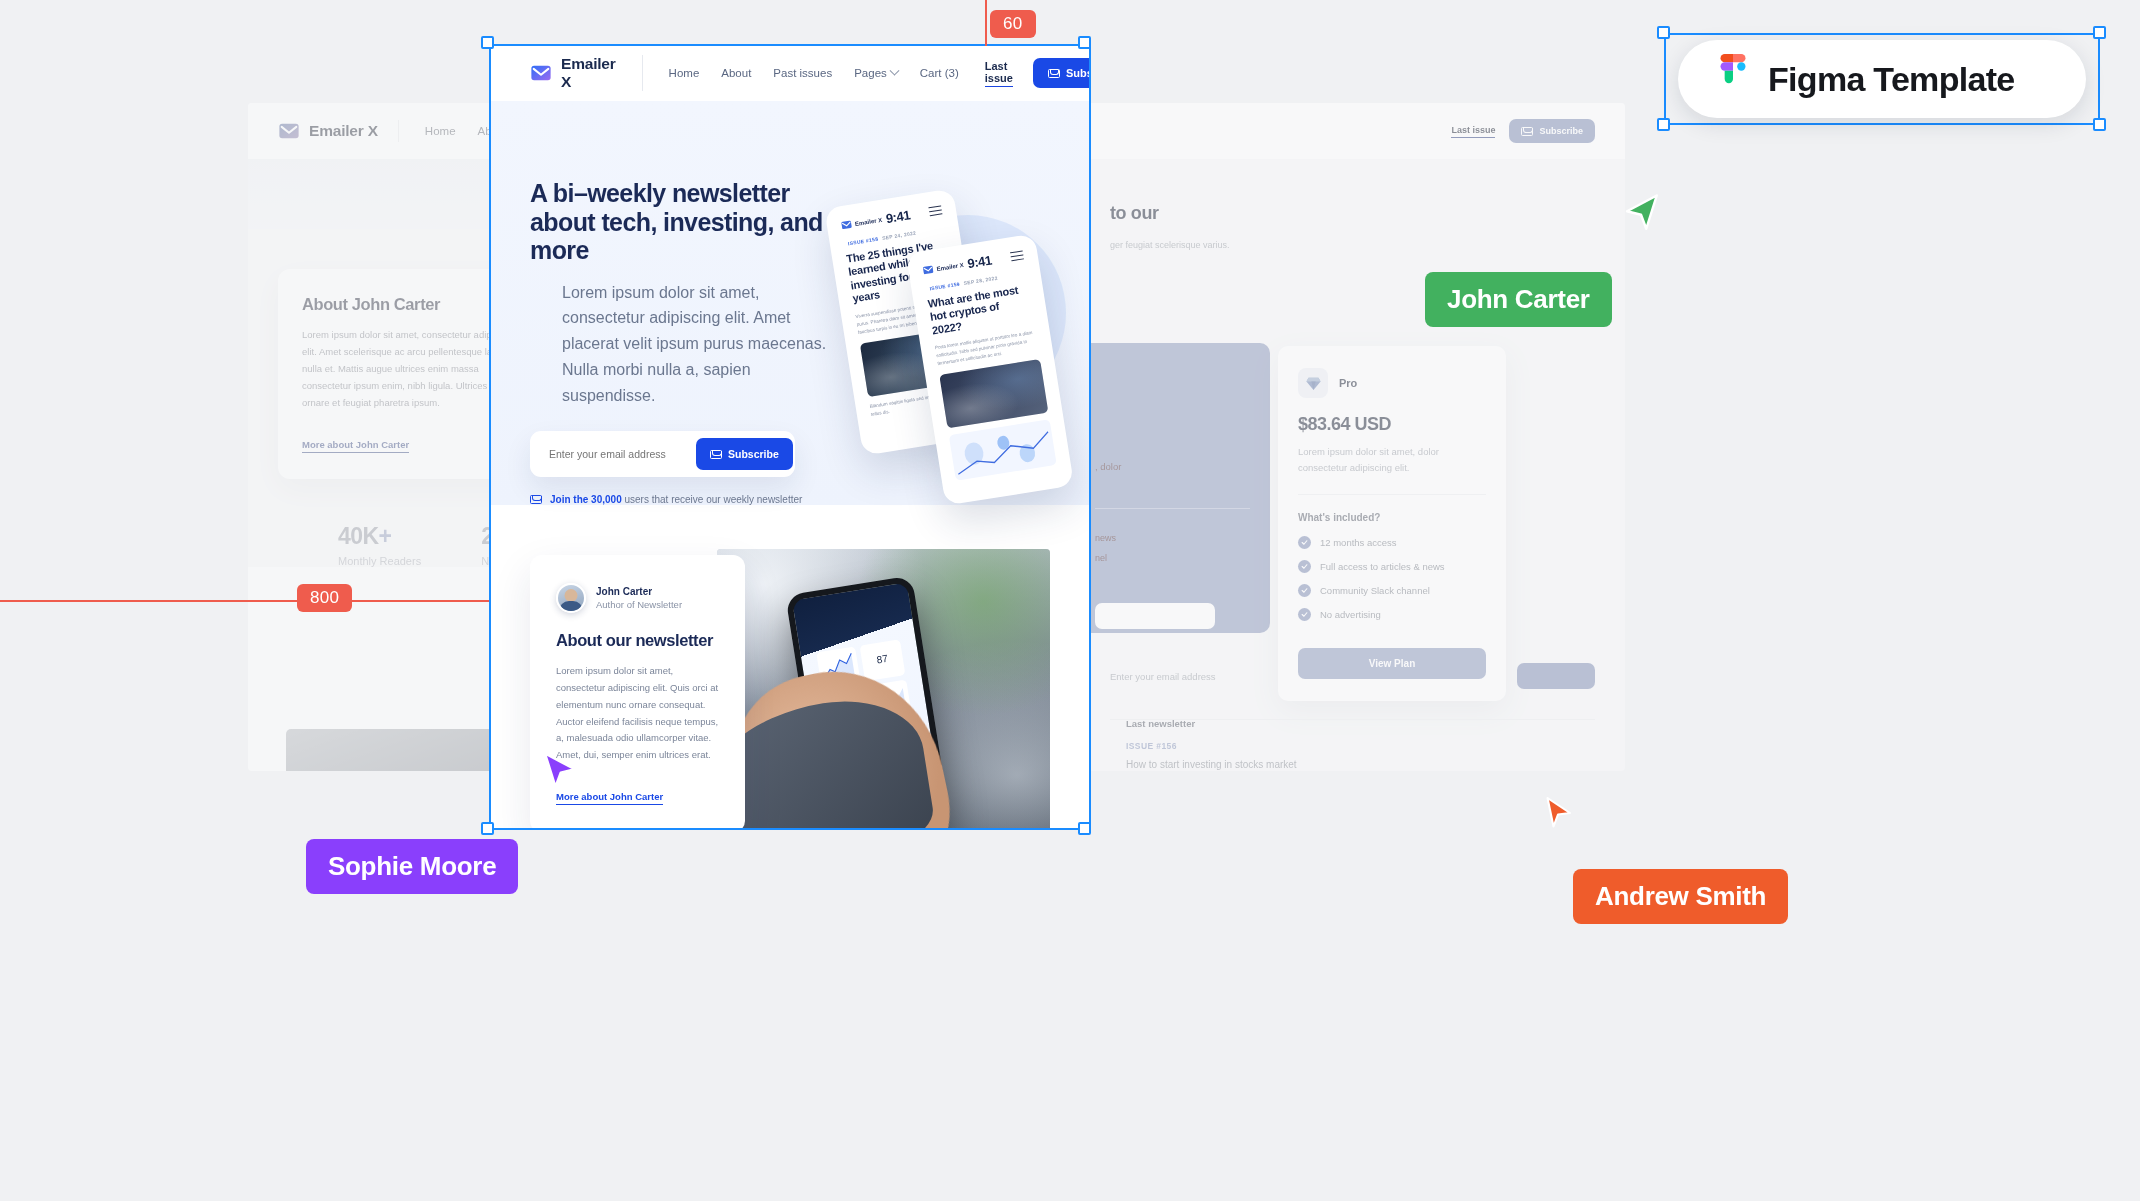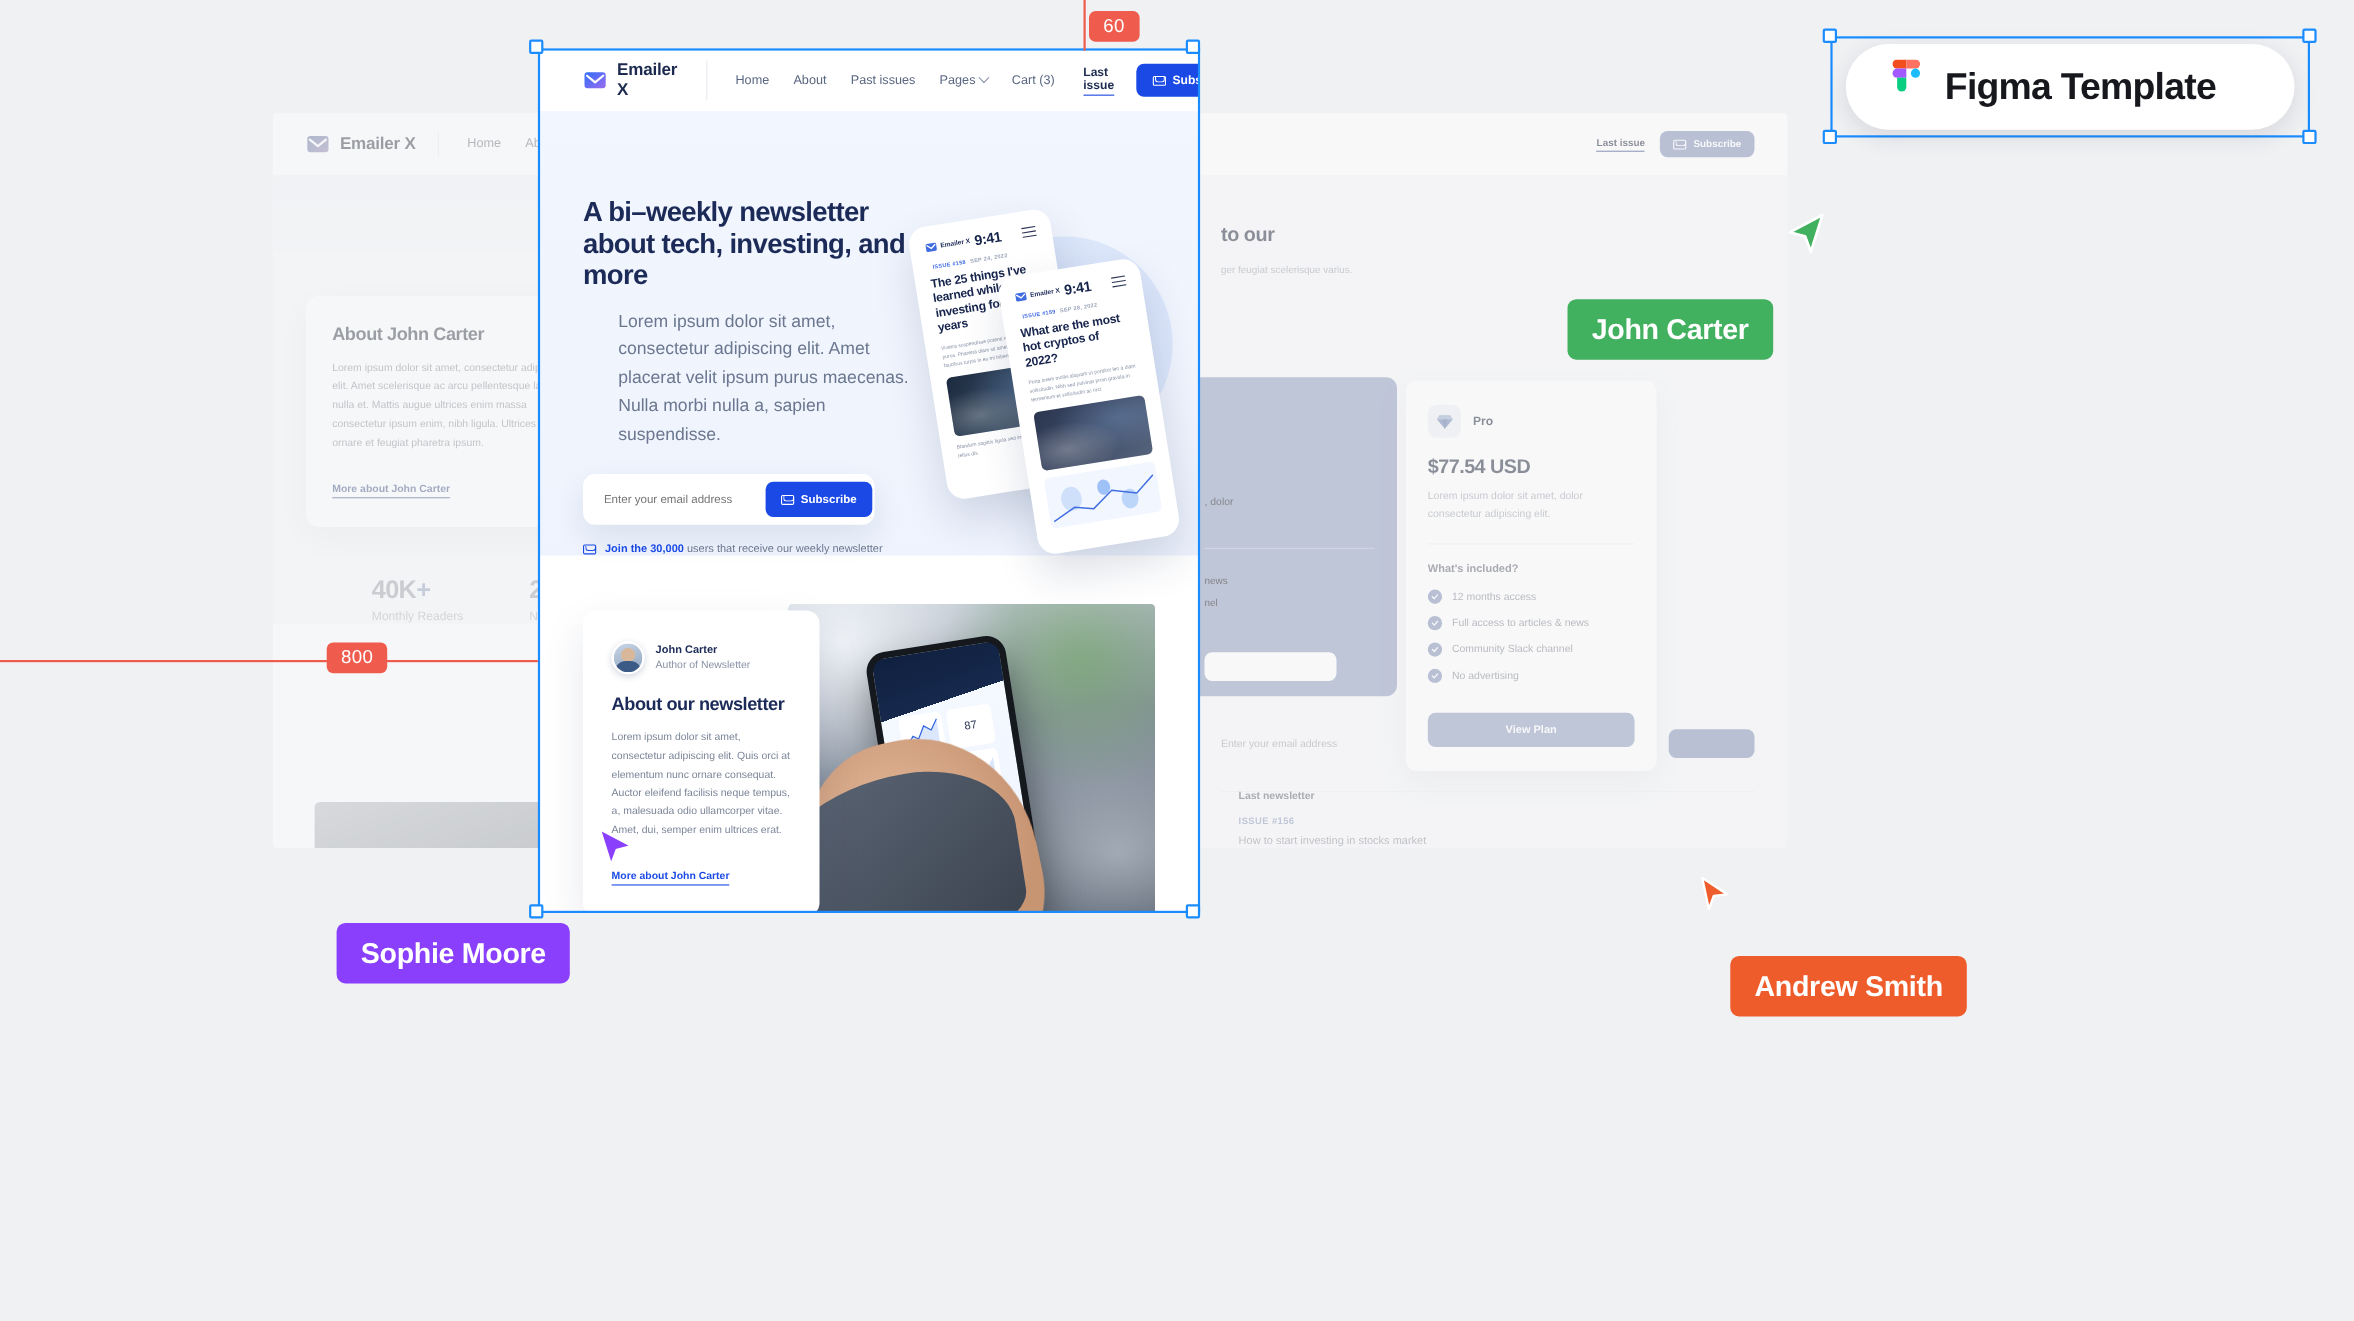--- a/index.html
+++ b/index.html
@@ -320,41 +320,41 @@
         </button>
       </div>
     </div>
 
     <div style="padding:44px 30px 0;">
       <div style="font-size:18px;font-weight:700;color:#1b2a57;letter-spacing:-.4px;">to our</div>
       <div style="font-size:9px;color:#9aa3b5;margin-top:16px;">ger feugiat scelerisque varius.</div>
     </div>
 
     <div class="blue-panel" style="left:-5px; top:240px; width:195px; height:290px;">
-      <div style="padding:22px 20px; color:#000000;">
+      <div style="padding:32px 20px; color:#7f1d1d;">
         <div style="font-size:9.5px; opacity:.85; margin-top:86px;">, dolor</div>
         <div style="height:1px;background:rgba(255,255,255,.35);margin:36px 0 24px;"></div>
         <div style="font-size:9px;opacity:.9;margin-bottom:10px;">news</div>
         <div style="font-size:9px;opacity:.9;">nel</div>
         <div style="margin-top:40px;background:#fff;border-radius:7px;height:26px;width:120px;"></div>
       </div>
     </div>
 
     <div class="gp-card pricing-card" style="left:198px; top:243px; width:228px;">
       <div class="plan-row">
         <span class="plan-icon">
           <svg viewBox="0 0 24 24" width="17" height="17">
             <path d="M5 4h14l3 5-10 12L2 9z" fill="#4f86f7"></path>
             <path d="M5 4h14l3 5H2z" fill="#7fb0fb"></path>
             <path d="M12 21 9 9h6z" fill="#3f74e8"></path>
           </svg>
         </span>
         <span class="plan-name">Pro</span>
       </div>
-      <div class="plan-price">$77.54 USD</div>
+      <div class="plan-price">$83.64 USD</div>
       <div class="plan-desc">Lorem ipsum dolor sit amet, dolor consectetur adipiscing elit.</div>
       <div class="plan-divider"></div>
       <div class="plan-inc">What's included?</div>
 
       <div class="plan-feat">
         <span class="check">
             <svg viewBox="0 0 12 12">
               <path d="M2 6l3 3 5-6" fill="none" stroke="#fff" stroke-width="2" stroke-linecap="round" stroke-linejoin="round"></path>
             </svg>
           </span>

